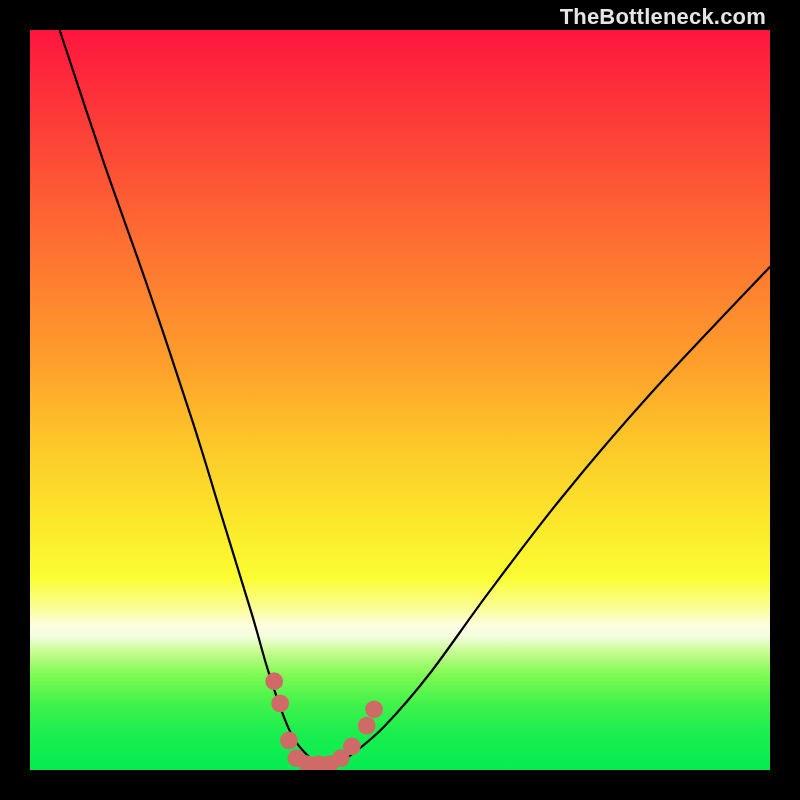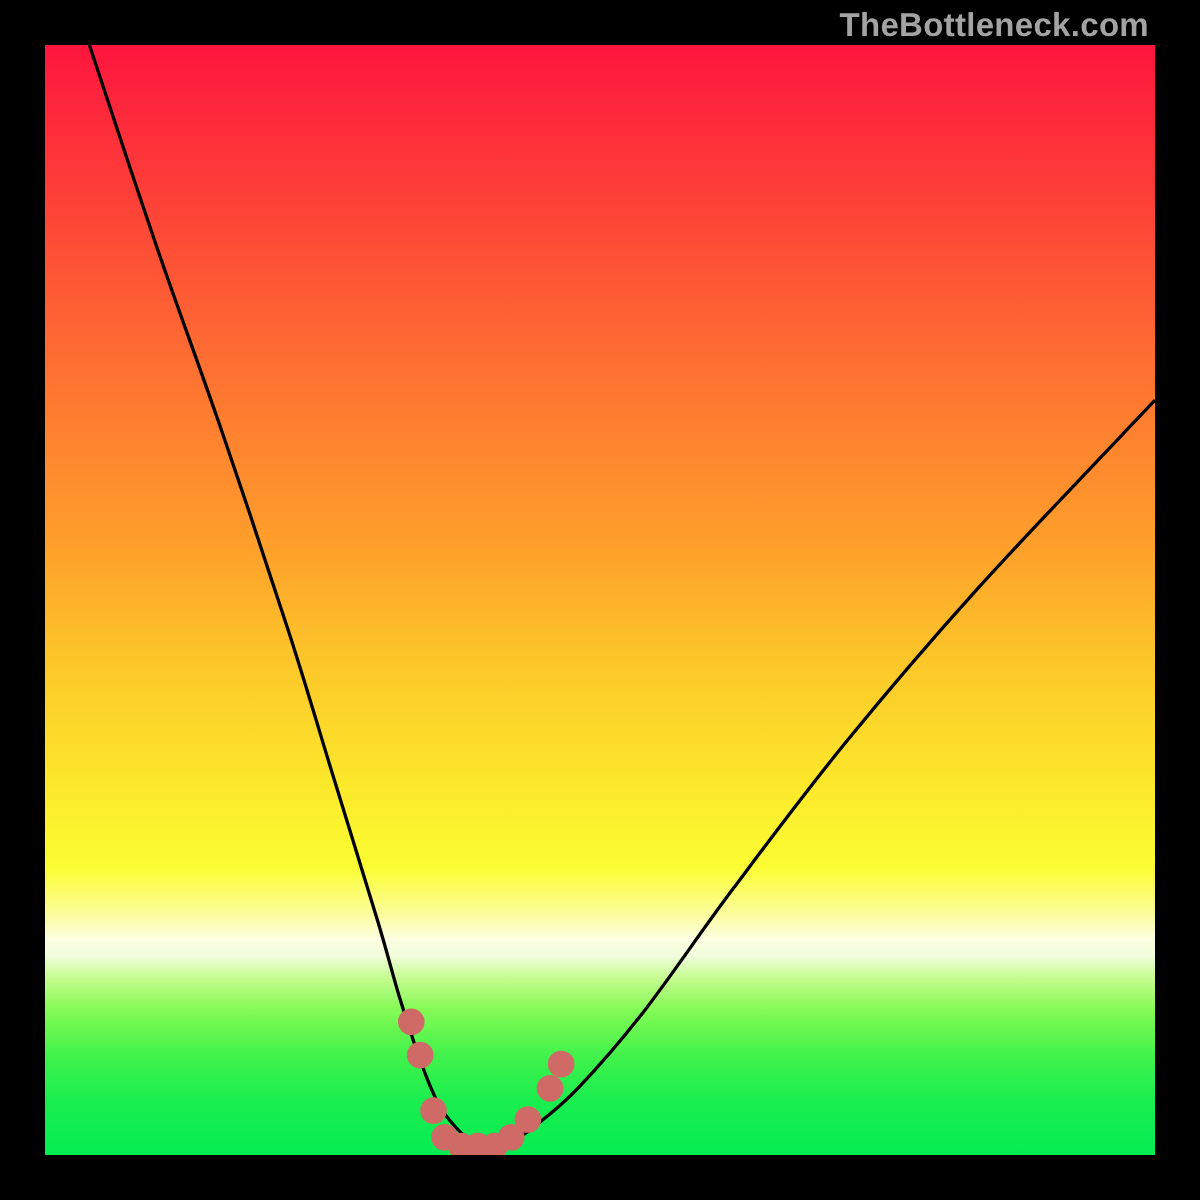--- a/index.html
+++ b/index.html
@@ -52,21 +52,21 @@
     position: absolute;
     inset: 0;
   }
   .watermark {
     position: absolute;
     top: 4px;
     right: 34px;
     font-family: Arial, Helvetica, sans-serif;
     font-size: 22px;
     font-weight: 600;
-    color: #a3a3a3;
+    color: #e5e5e5;
     letter-spacing: 0.2px;
   }
 </style>
 </head>
 <body>
 
 <div class="frame"></div>
 
 <div class="plot">
   <div class="gradient"></div>

